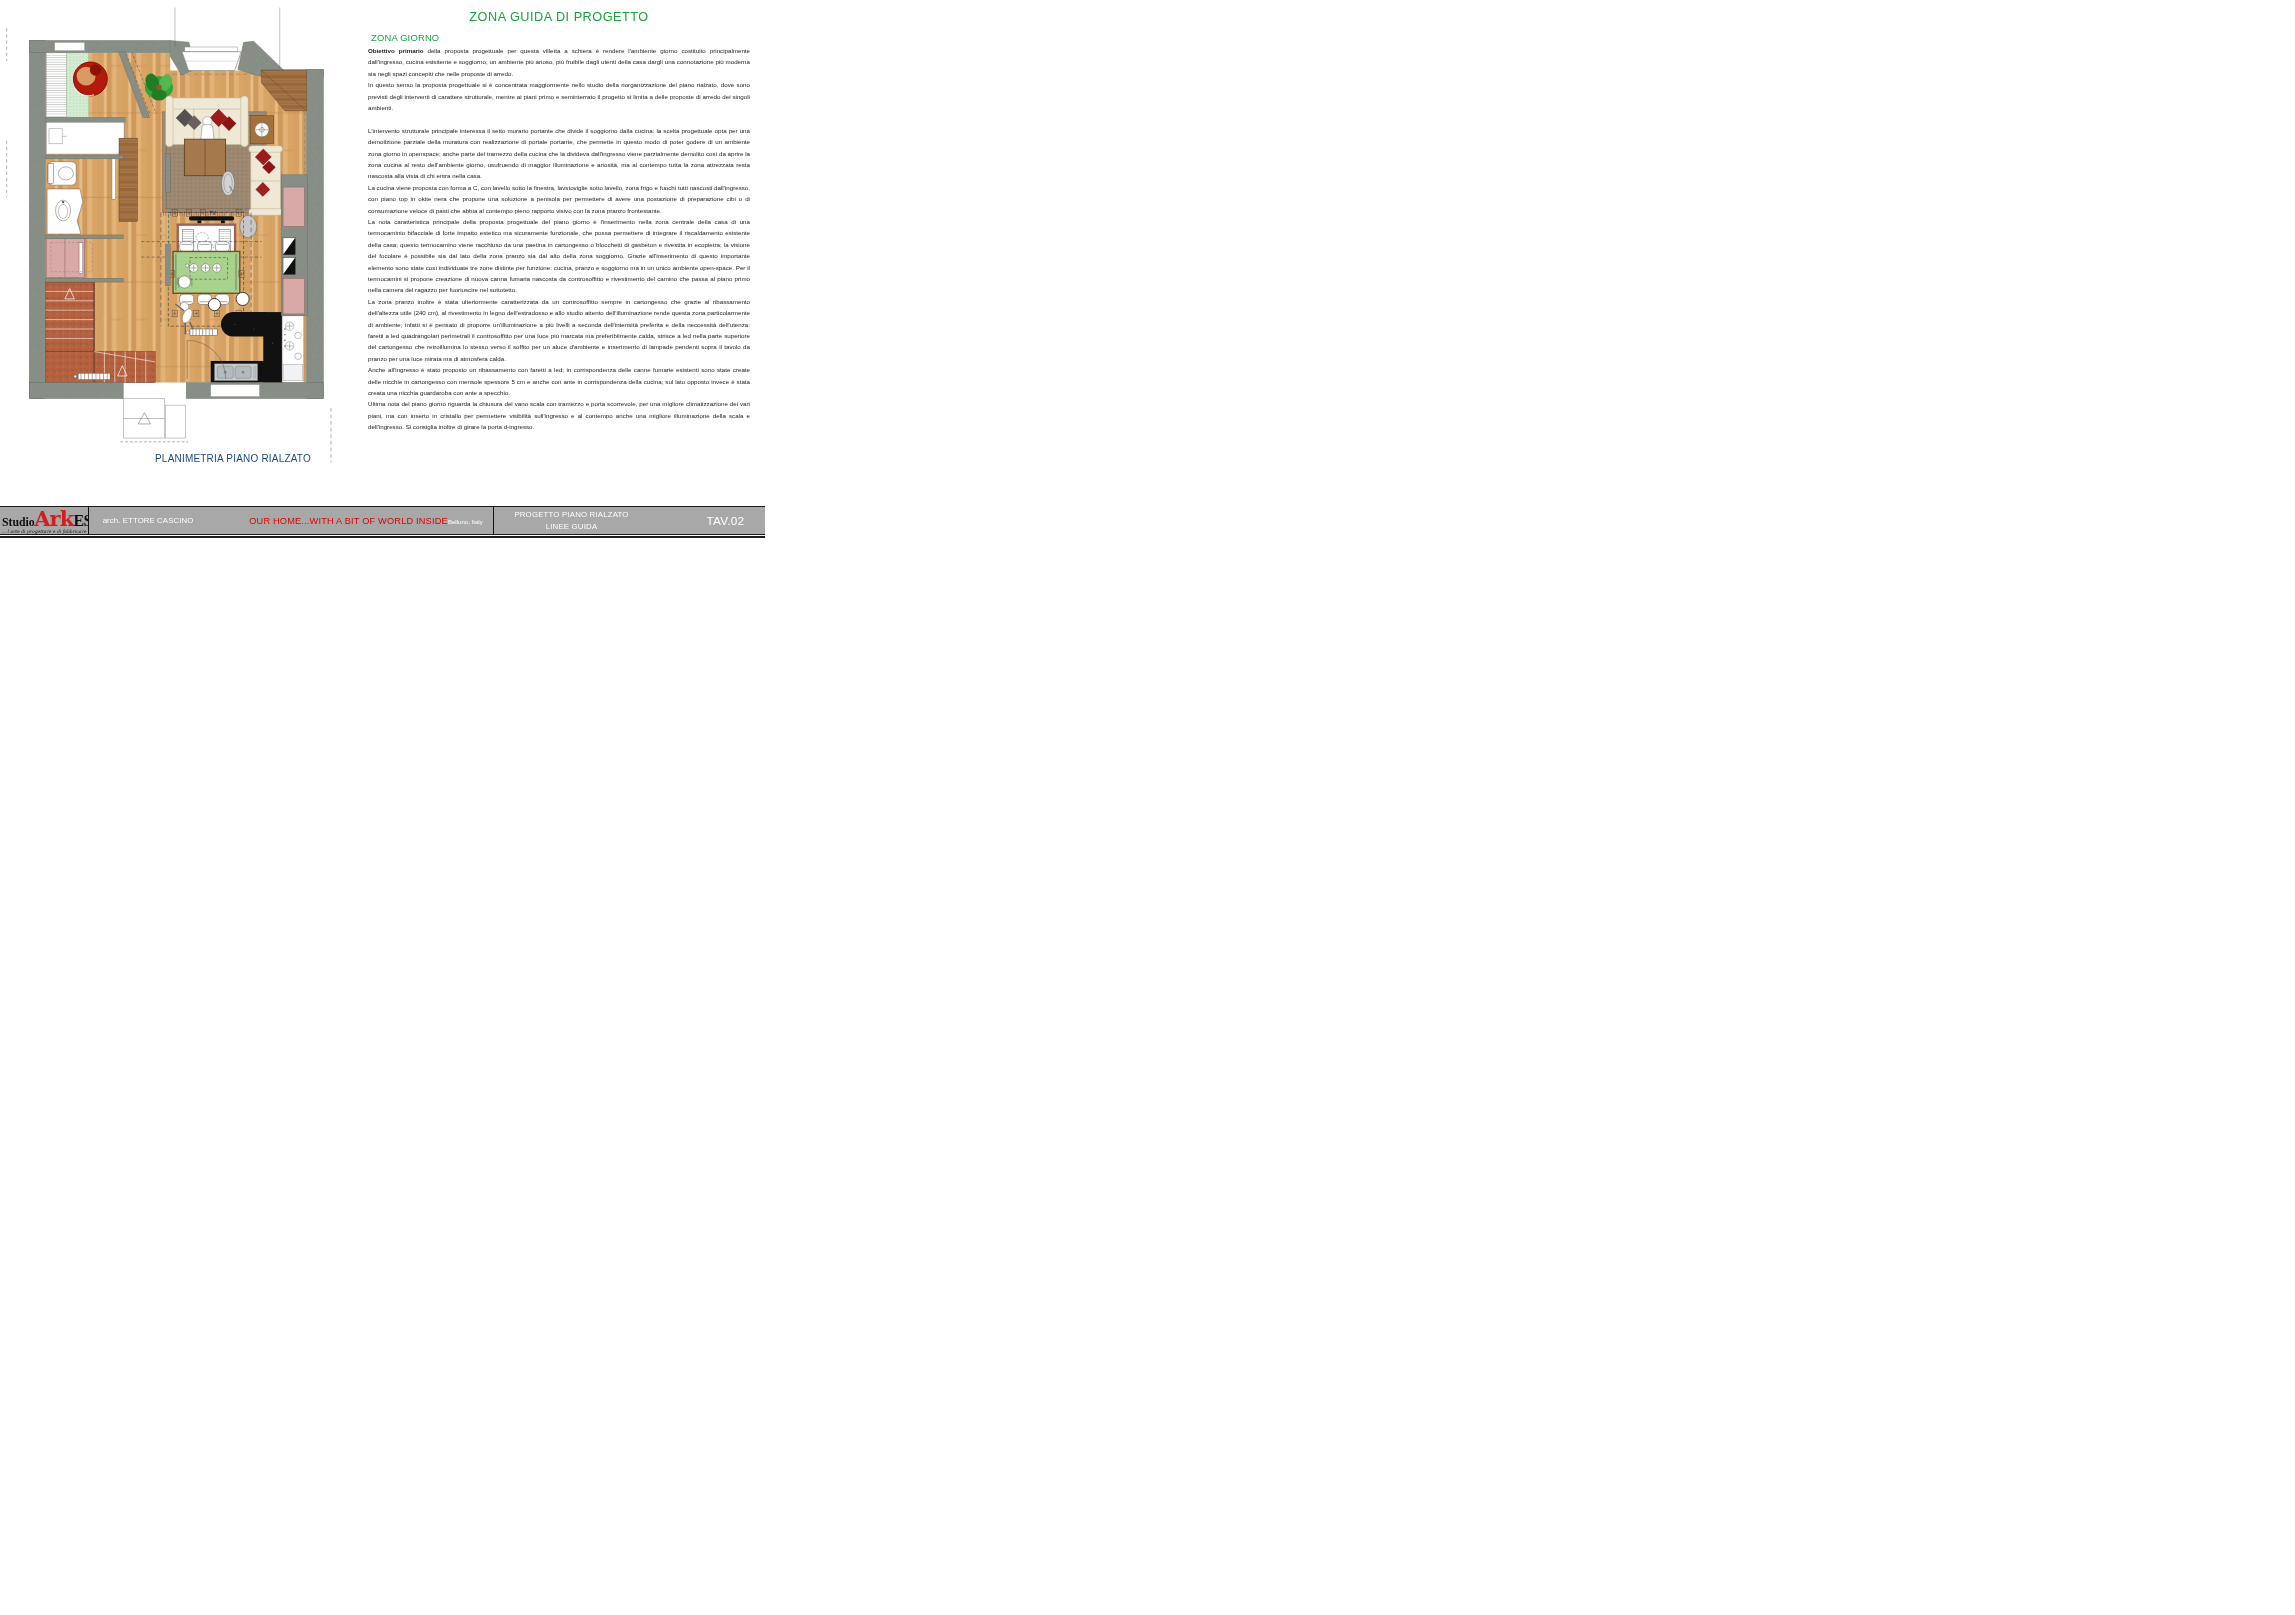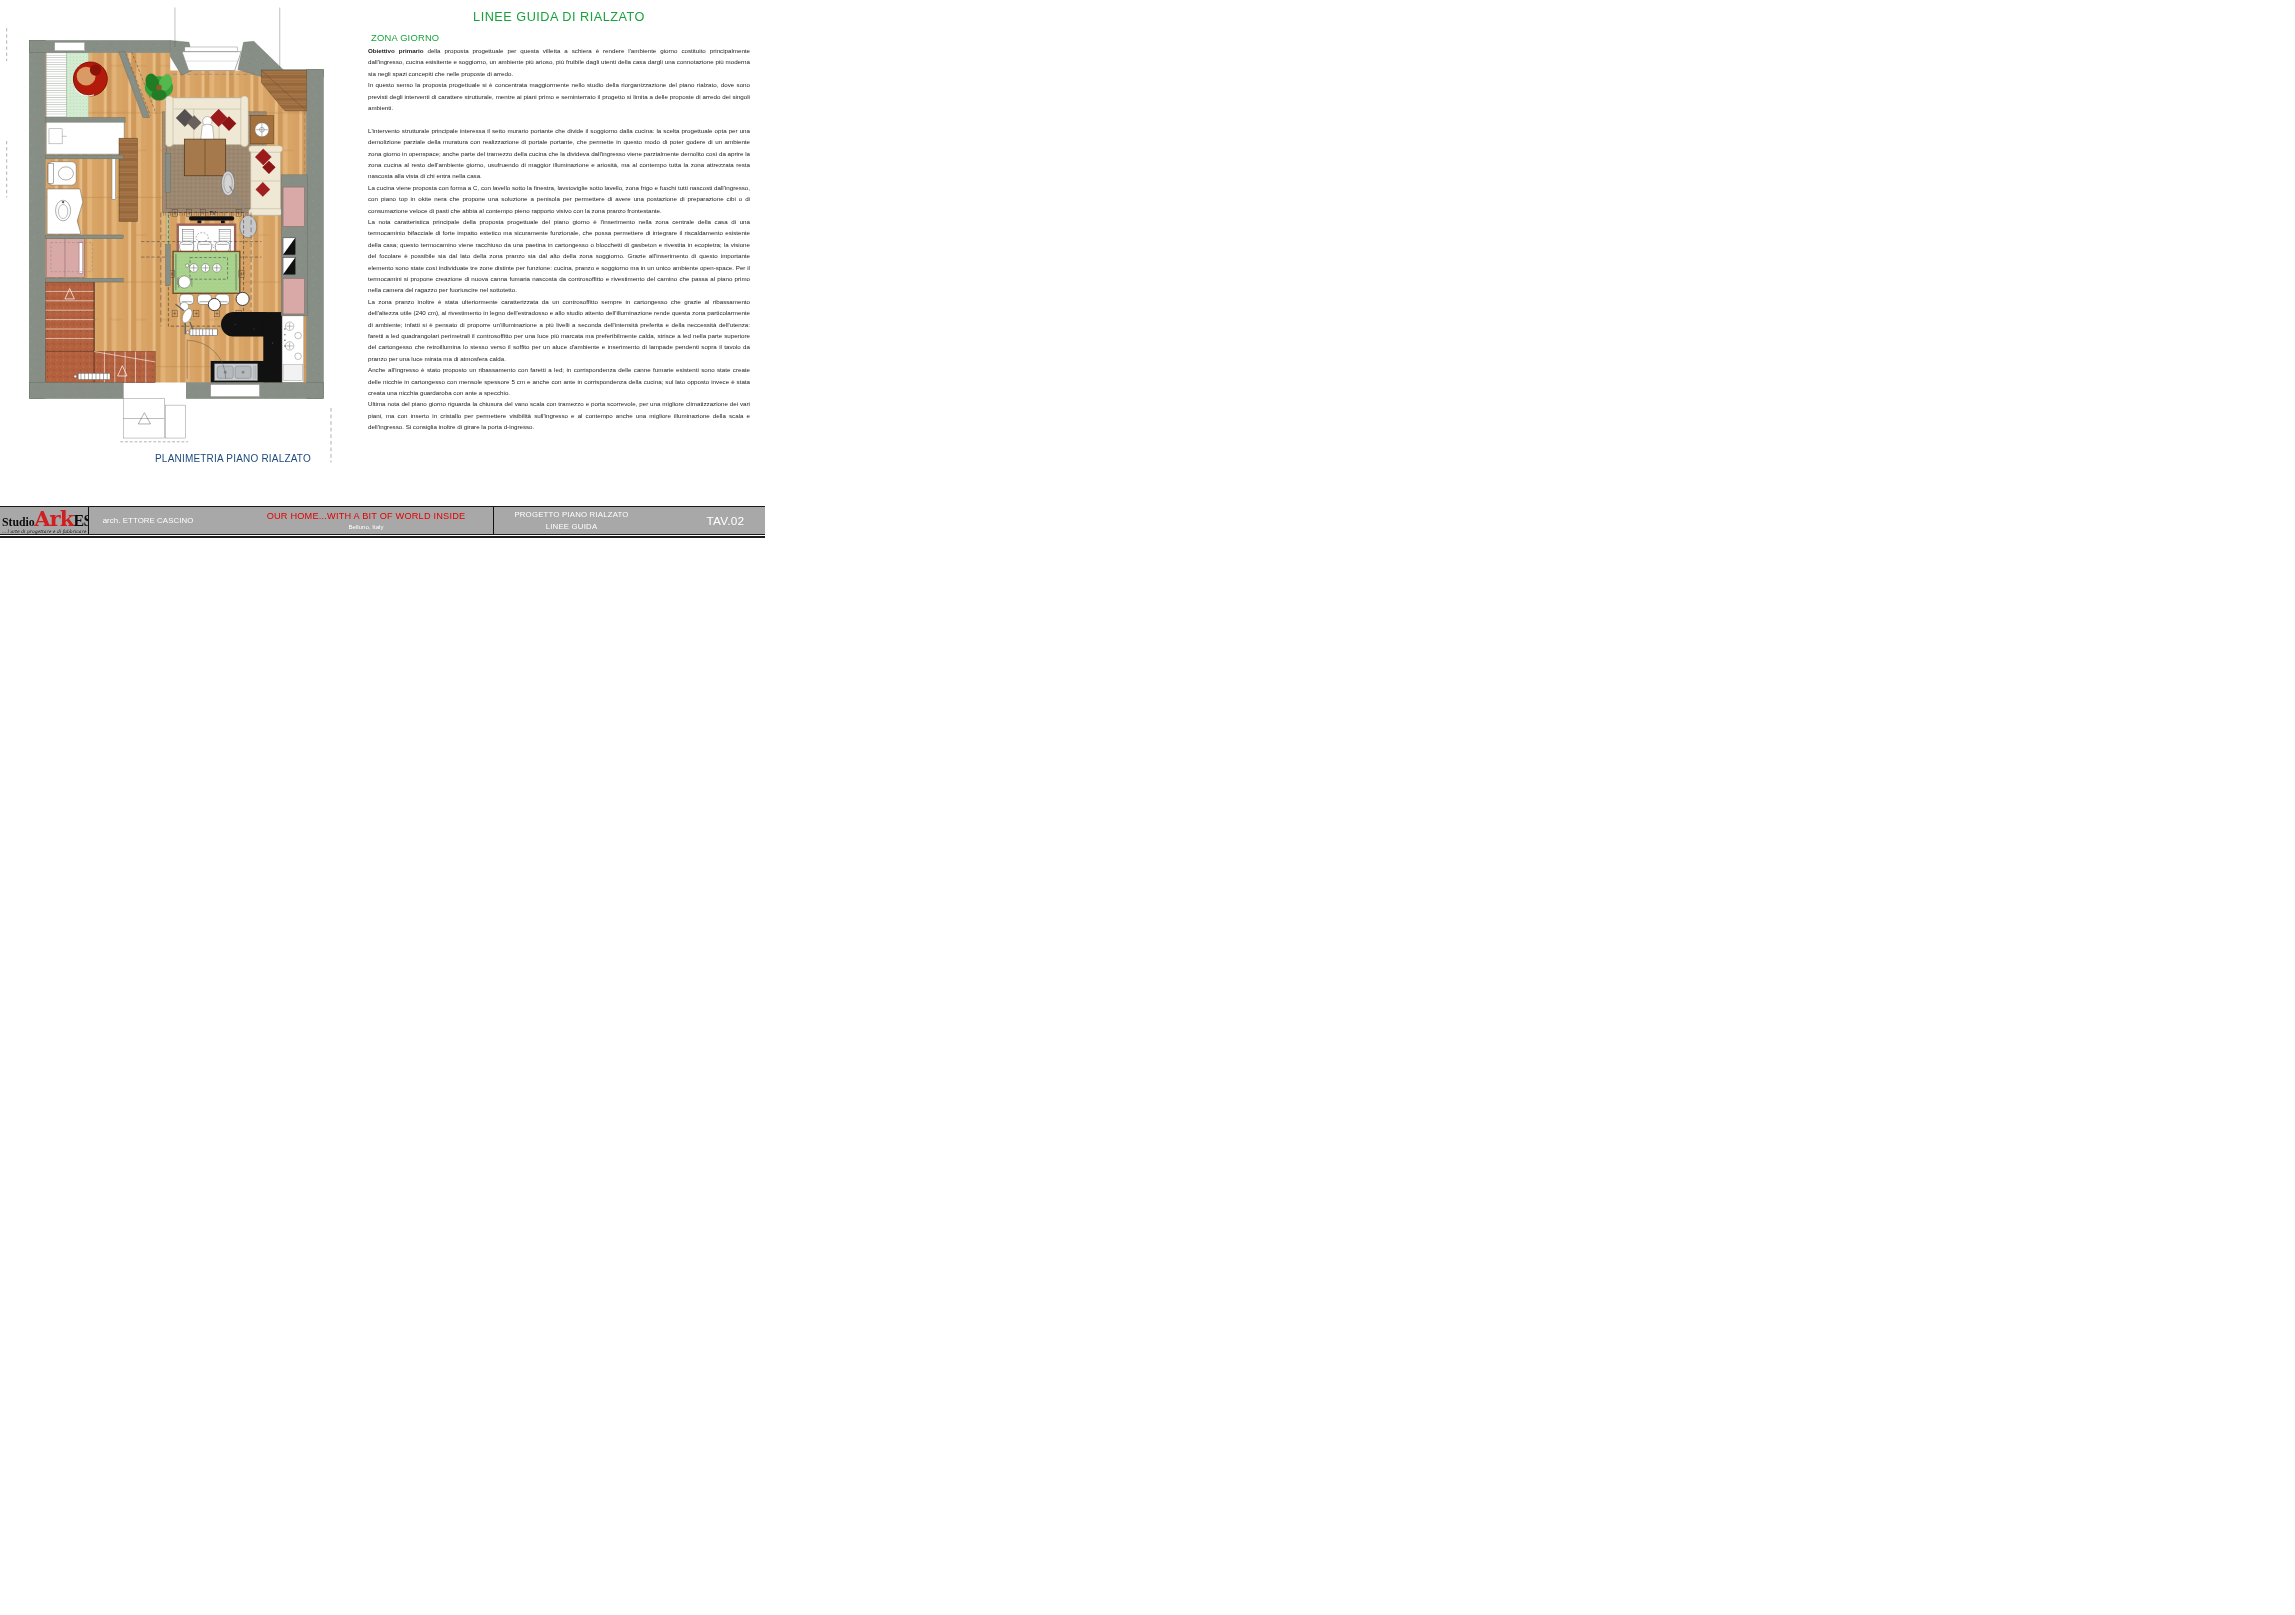--- a/index.html
+++ b/index.html
@@ -23,36 +23,36 @@
   .f-right{width:272px;border-left:0.9px solid #111;position:relative;box-sizing:border-box;}
   .logo-line{position:absolute;left:1.9px;top:-0.9px;display:flex;align-items:baseline;white-space:nowrap;}
   .lg-studio{font-family:"Liberation Serif",serif;font-weight:700;font-size:11.8px;color:#0d0d0d;}
   .lg-ark{font-family:"DejaVu Serif",serif;font-weight:700;font-size:21px;
           color:#cf1f1f;letter-spacing:-0.9px;margin-left:-0.5px;}
   .lg-es{font-family:"Liberation Serif",serif;font-weight:700;font-size:16px;color:#0d0d0d;letter-spacing:-0.5px;margin-top:6px;}
   .logo-tagline{position:absolute;left:1.9px;bottom:0.5px;font-family:"DejaVu Serif",serif;font-style:italic;
                 font-size:4.5px;color:#111;white-space:nowrap;}
   .arch-name{position:absolute;left:0;top:0;bottom:0;width:118px;display:flex;align-items:center;
              justify-content:center;color:#fff;font-size:7.8px;letter-spacing:0.1px;}
-  .mid-center{position:absolute;left:150px;right:0;top:0;bottom:0;display:flex;flex-direction:column;
+  .mid-center{position:absolute;left:150px;right:0;top:0;bottom:0;display:flex;flex-direction:row;
               align-items:center;justify-content:center;}
   .proj-title{color:#e00000;font-size:9.2px;letter-spacing:0.2px;}
   .proj-loc{color:#fff;font-size:6.1px;margin-top:2.4px;}
   .sheet-title{position:absolute;left:0;top:0;bottom:0;width:155px;display:flex;flex-direction:column;
                align-items:center;justify-content:center;color:#fff;font-size:7.8px;line-height:11.8px;letter-spacing:0.2px;}
   .sheet-num{position:absolute;right:6.6px;top:0;bottom:0;width:66px;display:flex;align-items:center;
              justify-content:center;color:#fff;font-size:11.8px;letter-spacing:0.2px;}
   .bottom-strip{position:absolute;left:0;right:0;bottom:0;height:2.4px;background:#1c1c1c;}
 </style>
 </head>
 <body>
 
 <div class="page">
 
-  <div class="doc-title">LINEE GUIDA DI RIALZATO</div>
+  <div class="doc-title">ZONA GUIDA DI PROGETTO</div>
   <div class="section-heading">ZONA GIORNO</div>
   <div class="body-text">
       <p><b>Obiettivo primario</b> della proposta progettuale per questa villetta a schiera è rendere l'ambiente giorno costituito principalmente dall'ingresso, cucina esisitente e  soggiorno, un ambiente più arioso, più fruibile dagli utenti della casa dargli una connotazione più moderna sia negli spazi concepiti che nelle proposte di arredo.</p>
       <p>In questo senso la proposta progettuale si è concentrata maggiormente nello studio della riorganizzazione del piano rialzato, dove sono previsti degli interventi di carattere strutturale, mentre ai piani primo e seminterrato il progetto si limita a delle proposte di arredo dei singoli ambienti.</p>
       <p class="gap">L'intervento strutturale principale interessa il setto murario portante che divide il soggiorno dalla cucina: la scelta progettuale opta per una demolizione parziale della muratura con realizzazione di portale portante, che permette in questo modo di poter godere di un ambiente zona giorno in openspace; anche parte del tramezzo della cucina che la divideva dall'ingresso viene parzialmente demolito così da aprire la zona cucina al resto dell'ambiente giorno, usufruendo di maggior illuminazione e ariosità, ma al contempo tutta la zona attrezzata resta nascosta alla vista di chi entra nella casa.</p>
       <p>La cucina viene proposta con forma a C, con lavello sotto la finestra, lavstoviglie sotto lavello, zona frigo e fuochi tutti nascosti dall'ingresso, con piano top in okite nera che propone una soluzione a penisola per permettere di avere una postazione di preparazione cibi o di consumazione veloce di pasti che abbia al contempo pieno rapporto visivo con la zona pranzo frontestante.</p>
       <p>La nota caratteristica principale della proposta progettuale del piano giorno è l'inserimento nella zona centrale della casa di una termocaminio bifacciale di forte impatto estetico ma sicuramente funzionale, che possa permettere di integrare il riscaldamento esistente della casa; questo termocamino viene racchiuso da una paetina in cartongesso o blocchetti di gasbeton e rivestita in ecopietra; la visione del focolare è possibile sia dal lato della zona pranzo sia dal alto della zona soggiorno. Grazie all'inserimento di questo importante elemento sono state così individuate tre zone distinte per funzione: cucina, pranzo e soggiorno ma in un unico ambiente open-space. Per il termocamini si propone creazione di nuova canna fumaria nascosta da controsoffitto e rivestimento del camino che passa al piano primo nella camera del ragazzo per fuoriuscire nel sottotetto.</p>
       <p>La zona pranzo inoltre è stata ulteriormente caratterizzata da un controsoffitto sempre in cartongesso che grazie al ribassamento dell'altezza utile (240 cm), al rivestimento in legno dell'estradosso  e allo studio attento dell'illuminazione rende questa zona particolarmente di ambiente; infatti si è pensato di proporre un'illuminazione a più livelli a seconda dell'intensità preferita e della neccessità dell'utenza: faretti a led quadrangolari perimetrali il controsoffitto per una luce più marcata ma preferibilmente calda, strisce a led nella parte superiore del cartongesso che retroillumina lo stesso verso il soffito per un aluce d'ambiente e inserimento di lampade pendenti sopra il tavolo da pranzo per una luce mirata ma di atmosfera calda.</p>
       <p>Anche all'ingresso è stato proposto un ribassamento con faretti a led; in corrispondenza delle canne fumarie esistenti sono state create delle nicchie in cartongesso con mensole spessore 5 cm e anche con ante in corrispondenza della cucina; sul lato opposto invece è stata creata una nicchia guardaroba con ante a specchio.</p>
       <p>Ultima nota del piano giorno riguarda la chiusura del vano scala con tramezzo e porta scorrevole, per una migliore climatizzazione dei vari piani, ma con inserto in cristallo per permettere visibilità sull'ingresso e al contempo anche una migliore illuminazione della scala e dell'ingresso. Si consiglia inoltre di girare la porta d-ingresso.</p>

